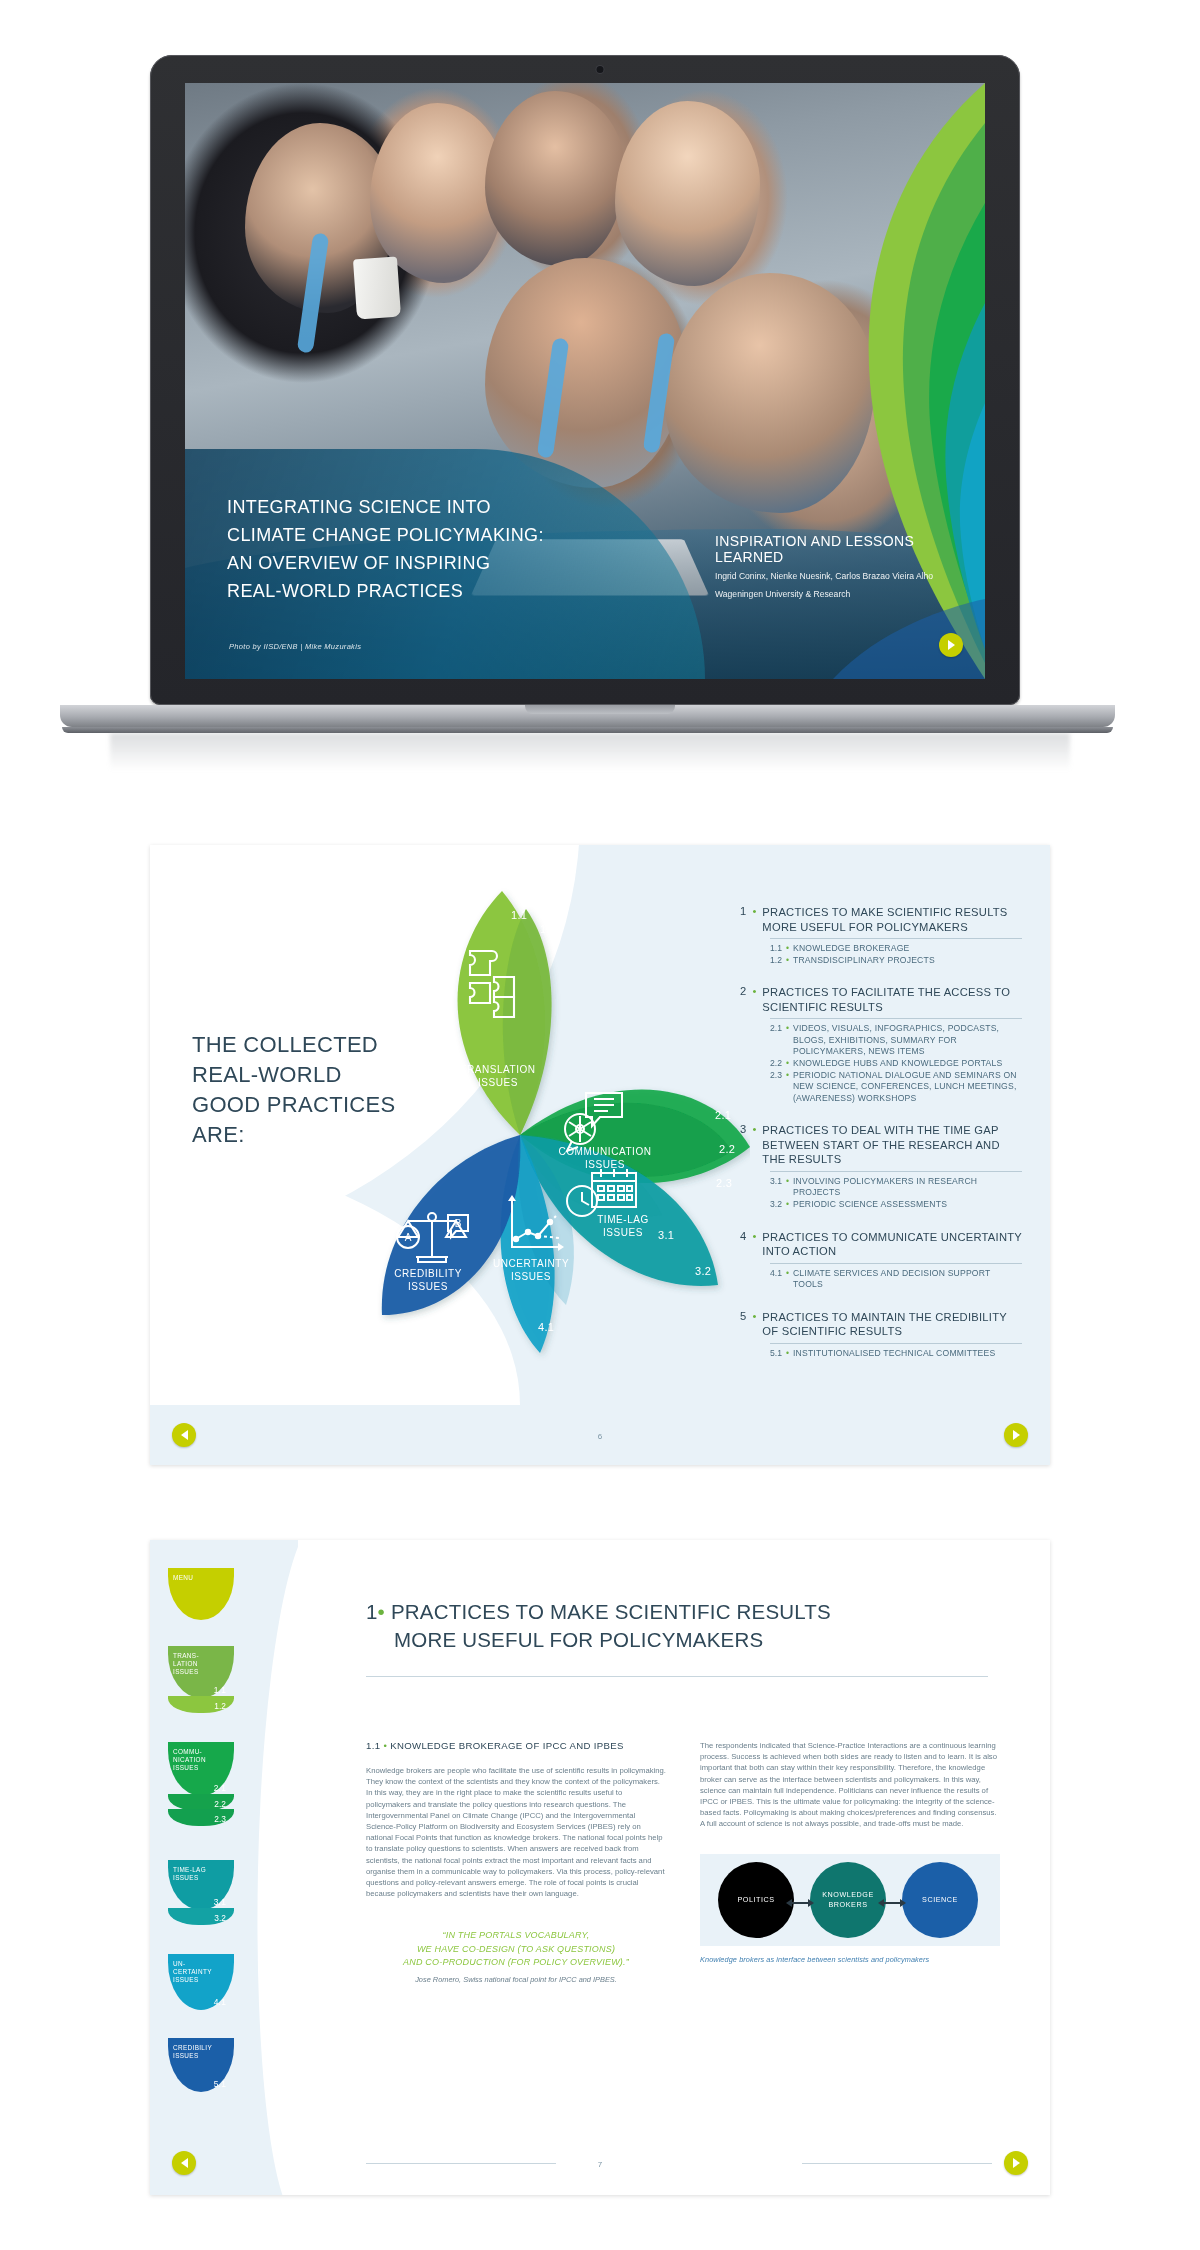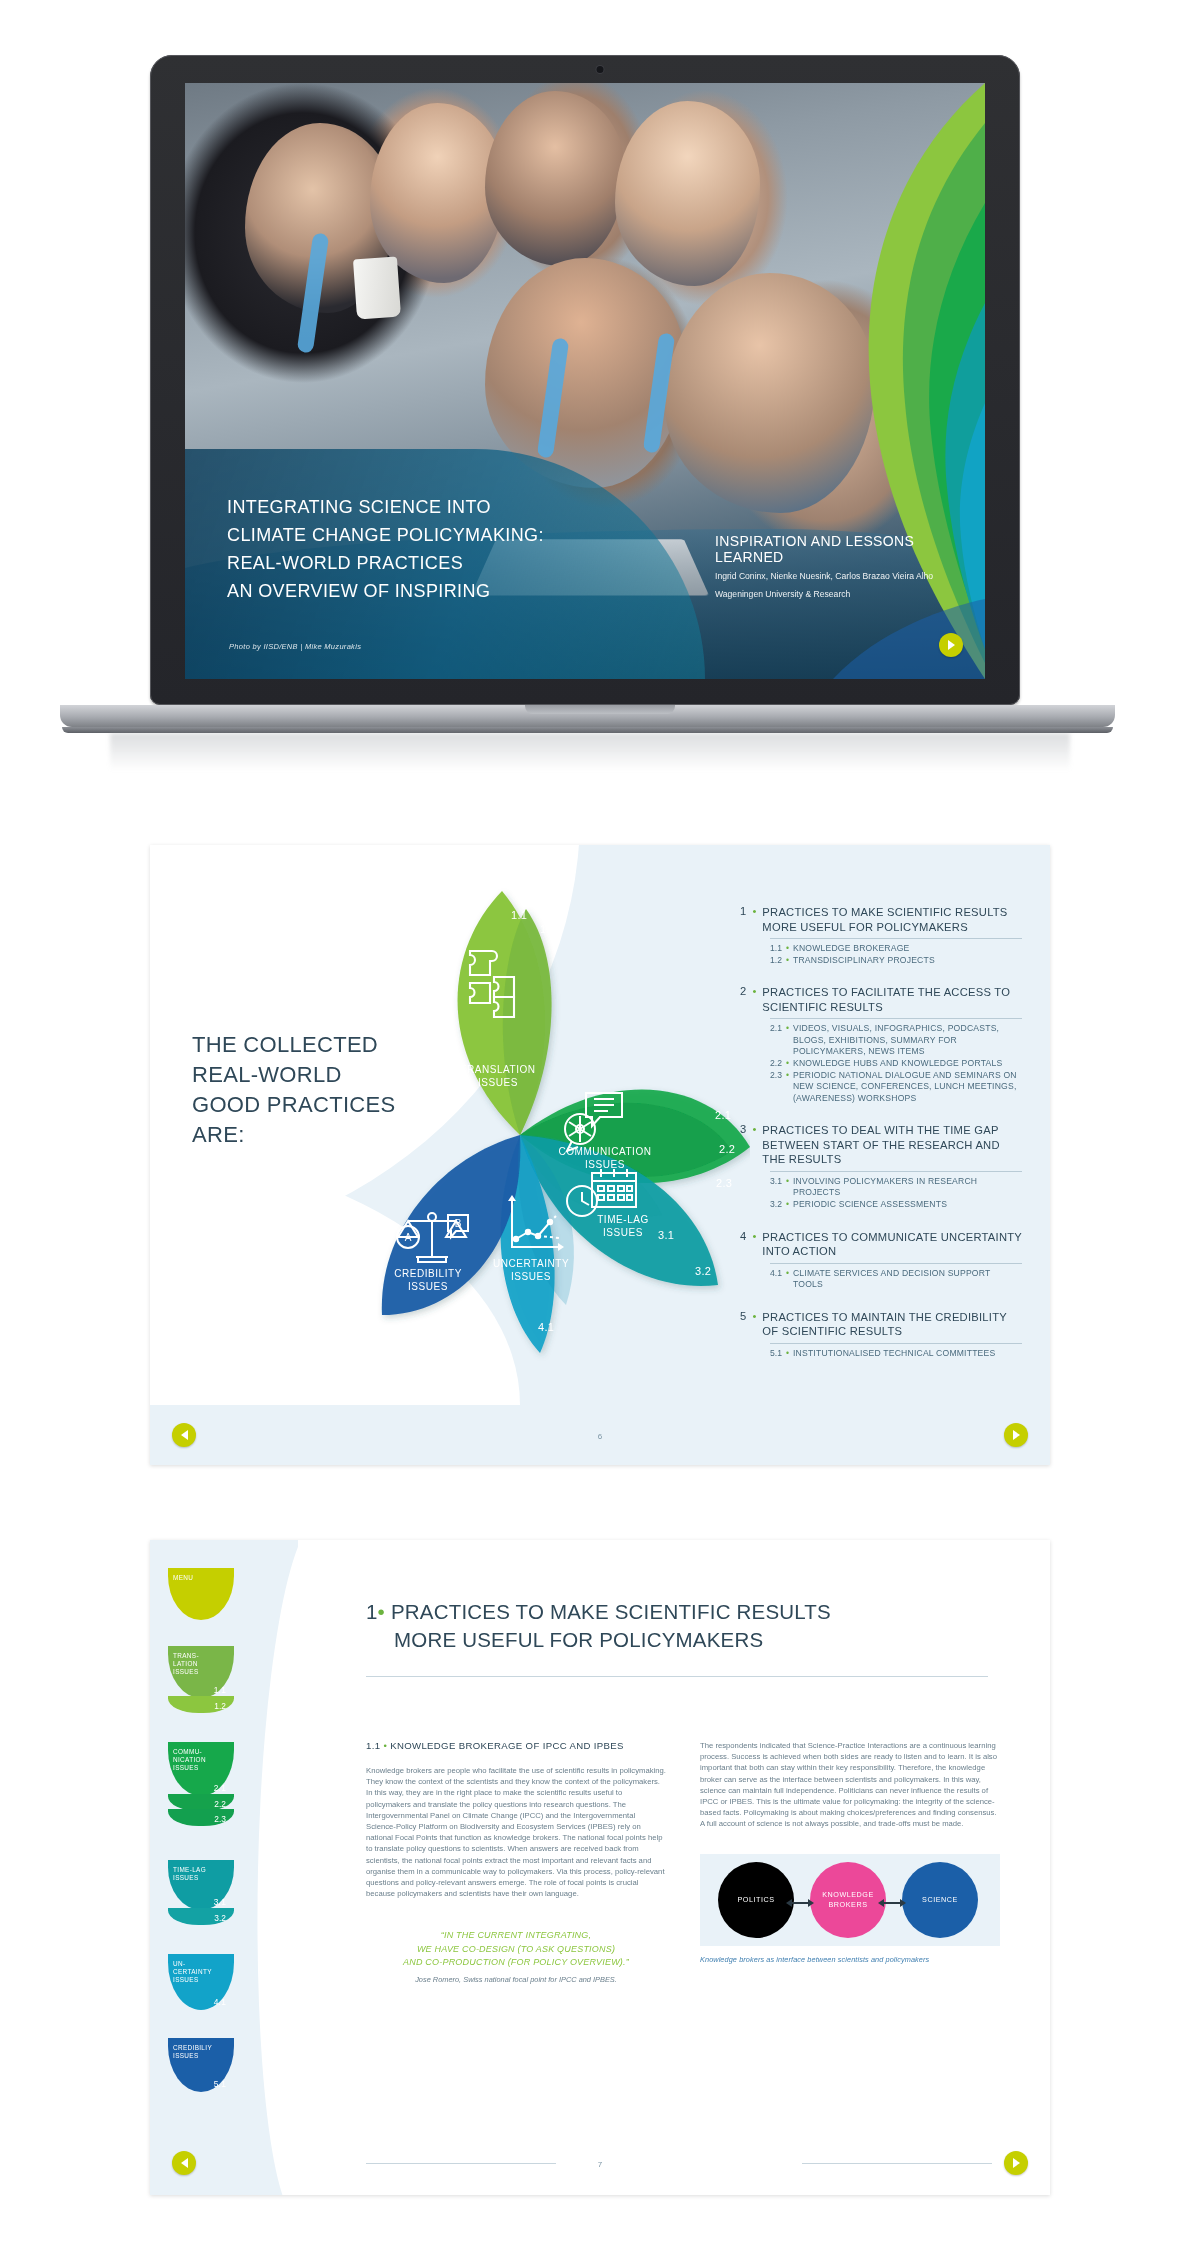--- a/index.html
+++ b/index.html
@@ -286,22 +286,22 @@
         <path d="M330,320 C308,370 302,415 306,455 C310,500 322,540 330,566 Z" fill="#12a3c9" opacity="0.9"></path>
         <path d="M178,596 C230,540 310,520 330,516 L330,596 Z" fill="#1b5fa8" opacity="0.55"></path>
       </svg>
     </div>
 
     <div class="s1-wash"></div>
 
     <div class="s1-title">
       <div>INTEGRATING SCIENCE INTO</div>
       <div>CLIMATE CHANGE POLICYMAKING:</div>
+      <div>AN OVERVIEW OF INSPIRING</div>
       <div>REAL-WORLD PRACTICES</div>
-      <div>AN OVERVIEW OF INSPIRING</div>
     </div>
 
     <div class="s1-credit">Photo by IISD/ENB | Mike Muzurakis</div>
 
     <div class="s1-right-block">
       <div class="s1-sub-title">INSPIRATION AND LESSONS LEARNED</div>
       <div class="s1-sub-line">Ingrid Coninx, Nienke Nuesink, Carlos Brazao Vieira Alho</div>
       <div class="s1-sub-line">Wageningen University &amp; Research</div>
     </div>
 
@@ -611,33 +611,33 @@
     <div class="s3-rule"></div>
 
     <div class="s3-colL">
       <div class="s3-sec">
         <span>1.1</span>
         <span class="bullet">•</span>
         <span>KNOWLEDGE BROKERAGE OF IPCC AND IPBES</span>
       </div>
       <div class="s3-body">Knowledge brokers are people who facilitate the use of scientific results in policymaking. They know the context of the scientists and they know the context of the policymakers. In this way, they are in the right place to make the scientific results useful to policymakers and translate the policy questions into research questions. The Intergovernmental Panel on Climate Change (IPCC) and the Intergovernmental Science-Policy Platform on Biodiversity and Ecosystem Services (IPBES) rely on national Focal Points that function as knowledge brokers. The national focal points help to translate policy questions to scientists. When answers are received back from scientists, the national focal points extract the most important and relevant facts and organise them in a communicable way to policymakers. Via this process, policy-relevant questions and policy-relevant answers emerge. The role of focal points is crucial because    policymakers and scientists have their own language.</div>
       <div class="s3-quote">
-        <div>“IN THE CURRENT INTEGRATING,</div>
+        <div>“IN THE PORTALS VOCABULARY,</div>
         <div>WE HAVE CO-DESIGN (TO ASK QUESTIONS)</div>
         <div>AND CO-PRODUCTION (FOR POLICY OVERVIEW).”</div>
       </div>
       <div class="s3-quote-src">Jose Romero, Swiss national focal point for IPCC and IPBES.</div>
     </div>
 
     <div class="s3-colR">
       <div class="s3-body">The respondents indicated that Science-Practice Interactions are a continuous learning process. Success is achieved when both sides are ready to listen and to learn. It is also important that both can stay within their key responsibility. Therefore, the knowledge broker can serve as the interface between scientists and policymakers. In this way, science can maintain full independence. Politicians can never influence the results of IPCC or IPBES. This is the ultimate value for policymaking: the integrity of the science-based facts. Policymaking is about making choices/preferences and finding consensus. A full account of science is not always possible, and trade-offs must be made.</div>
 
       <div class="s3-figbox">
         <div class="fig-circle" style="left:18px;top:8px;width:76px;height:76px;background:#000000;">POLITICS</div>
-        <div class="fig-circle" style="left:110px;top:8px;width:76px;height:76px;background:#ec4899;">KNOWLEDGE<br>BROKERS</div>
+        <div class="fig-circle" style="left:110px;top:8px;width:76px;height:76px;background:#0f766e;">KNOWLEDGE<br>BROKERS</div>
         <div class="fig-circle" style="left:202px;top:8px;width:76px;height:76px;background:#1b5fa8;">SCIENCE</div>
         <svg class="fig-arrow" style="left:86px;" width="28" height="10" viewBox="0 0 28 10">
           <path d="M0,5 L6,1 L6,9 Z" fill="#2b3a44"></path>
             <path d="M28,5 L22,1 L22,9 Z" fill="#2b3a44"></path>
           <rect x="5" y="4" width="18" height="2" fill="#2b3a44"></rect>
         </svg>
         <svg class="fig-arrow" style="left:178px;" width="28" height="10" viewBox="0 0 28 10">
           <path d="M0,5 L6,1 L6,9 Z" fill="#2b3a44"></path>
             <path d="M28,5 L22,1 L22,9 Z" fill="#2b3a44"></path>
           <rect x="5" y="4" width="18" height="2" fill="#2b3a44"></rect>

